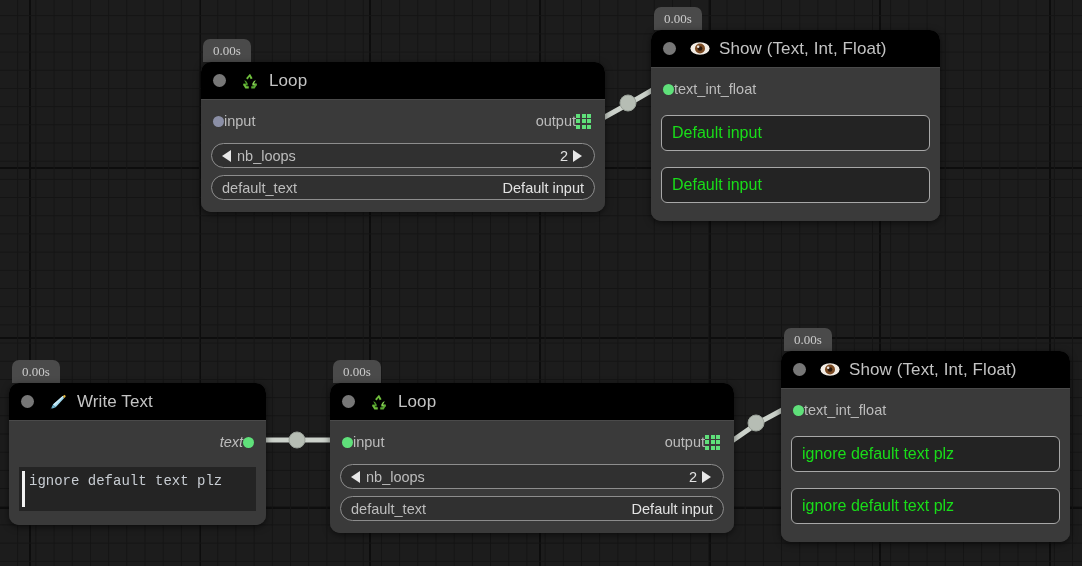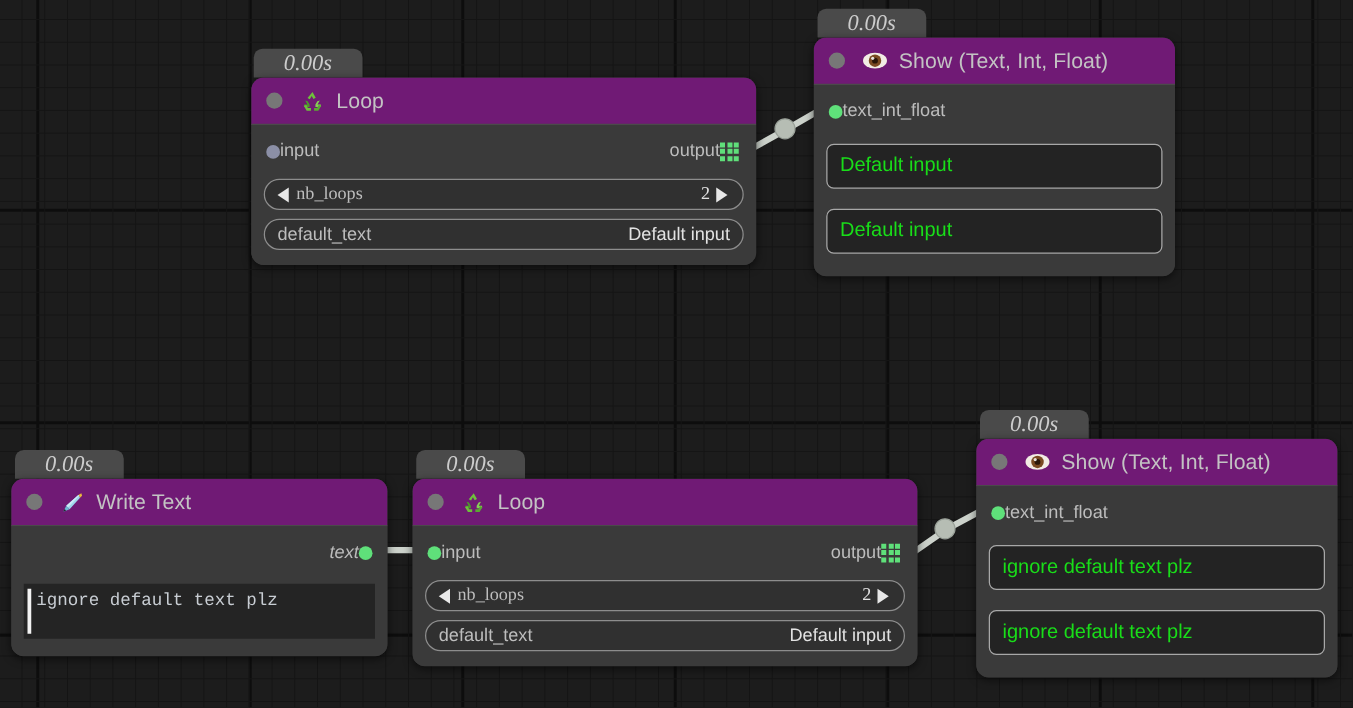--- a/index.html
+++ b/index.html
@@ -41,21 +41,21 @@
     border-radius: 10px;
     background: #3a3a3a;
     box-shadow: 0 2px 7px rgba(0,0,0,.55);
     overflow: hidden;
   }
   .node-header {
     display: flex;
     align-items: center;
     height: 38px;
     padding: 0 12px;
-    background: #701a75;
+    background: #000000;
     border-bottom: 1px solid #4a4a4a;
     box-sizing: border-box;
   }
   .hdr-dot {
     width: 13px; height: 13px;
     border-radius: 50%;
     background: #777777;
     flex: 0 0 auto;
   }
   .hdr-icon {
@@ -76,28 +76,27 @@
   .node-body {
     padding: 8px 10px 12px 10px;
     background: #3a3a3a;
   }
 
   
   .time-badge {
     position: absolute;
     height: 23px;
     line-height: 23px;
-    padding: 0 24px;
+    padding: 0 10px;
     border-radius: 7px 7px 0 0;
     background: #4a4a4a;
     color: #cccccc;
-    font-size: 18px;
+    font-size: 13px;
     font-family: "Liberation Serif", serif;
     white-space: nowrap;
-    font-style: italic;
   }
 
   
   .ports {
     display: flex;
     align-items: center;
     justify-content: space-between;
     padding: 2px 4px 4px 2px;
     height: 22px;
   }
@@ -155,21 +154,21 @@
     border-right: 9px solid #e8e8e8;
     margin-right: 6px;
   }
   .arrow.right {
     border-top: 6px solid transparent;
     border-bottom: 6px solid transparent;
     border-left: 9px solid #e8e8e8;
     position: absolute;
     right: 12px;
   }
-  .pill.stepper { position: relative; font-family: Liberation Serif, serif; }
+  .pill.stepper { position: relative; }
 
   
   .display-box {
     margin-top: 11px;
     height: 36px;
     border: 1px solid #a8a8a8;
     border-radius: 6px;
     background: #232323;
     display: flex;
     align-items: center;
@@ -300,21 +299,21 @@
           <span class="dot linked"></span>
           <span>text_int_float</span>
         </span>
       </div>
       <div class="display-box">Default input</div>
       <div class="display-box" style="margin-top:16px;">Default input</div>
     </div>
   </div>
 
   <div class="time-badge" style="left:12px; top:360px;">0.00s</div>
-  <div class="node" style="left:9px; top:383px; width:301px;">
+  <div class="node" style="left:9px; top:383px; width:257px;">
     <div class="node-header">
       <span class="hdr-dot"></span>
       <span class="hdr-icon">
         <svg width="20" height="20" viewBox="0 0 24 24">
           <path d="M20.5 3.2 L17.6 4.8 L19.2 7.4 L21.2 5.6 Z" fill="#e8b93c"></path>
           <path d="M17.6 4.8 L6.0 15.0 L9.2 18.4 L19.2 7.4 Z" fill="#9ed7ec"></path>
           <path d="M17.6 4.8 L6.0 15.0 L7.6 16.7 L18.4 5.6 Z" fill="#cdeaf6"></path>
           <path d="M6.0 15.0 L3.2 20.8 L9.2 18.4 Z" fill="#6fb8d4"></path>
           <path d="M3.2 20.8 L5.9 19.7 L4.4 18.2 Z" fill="#1f2b33"></path>
         </svg>

